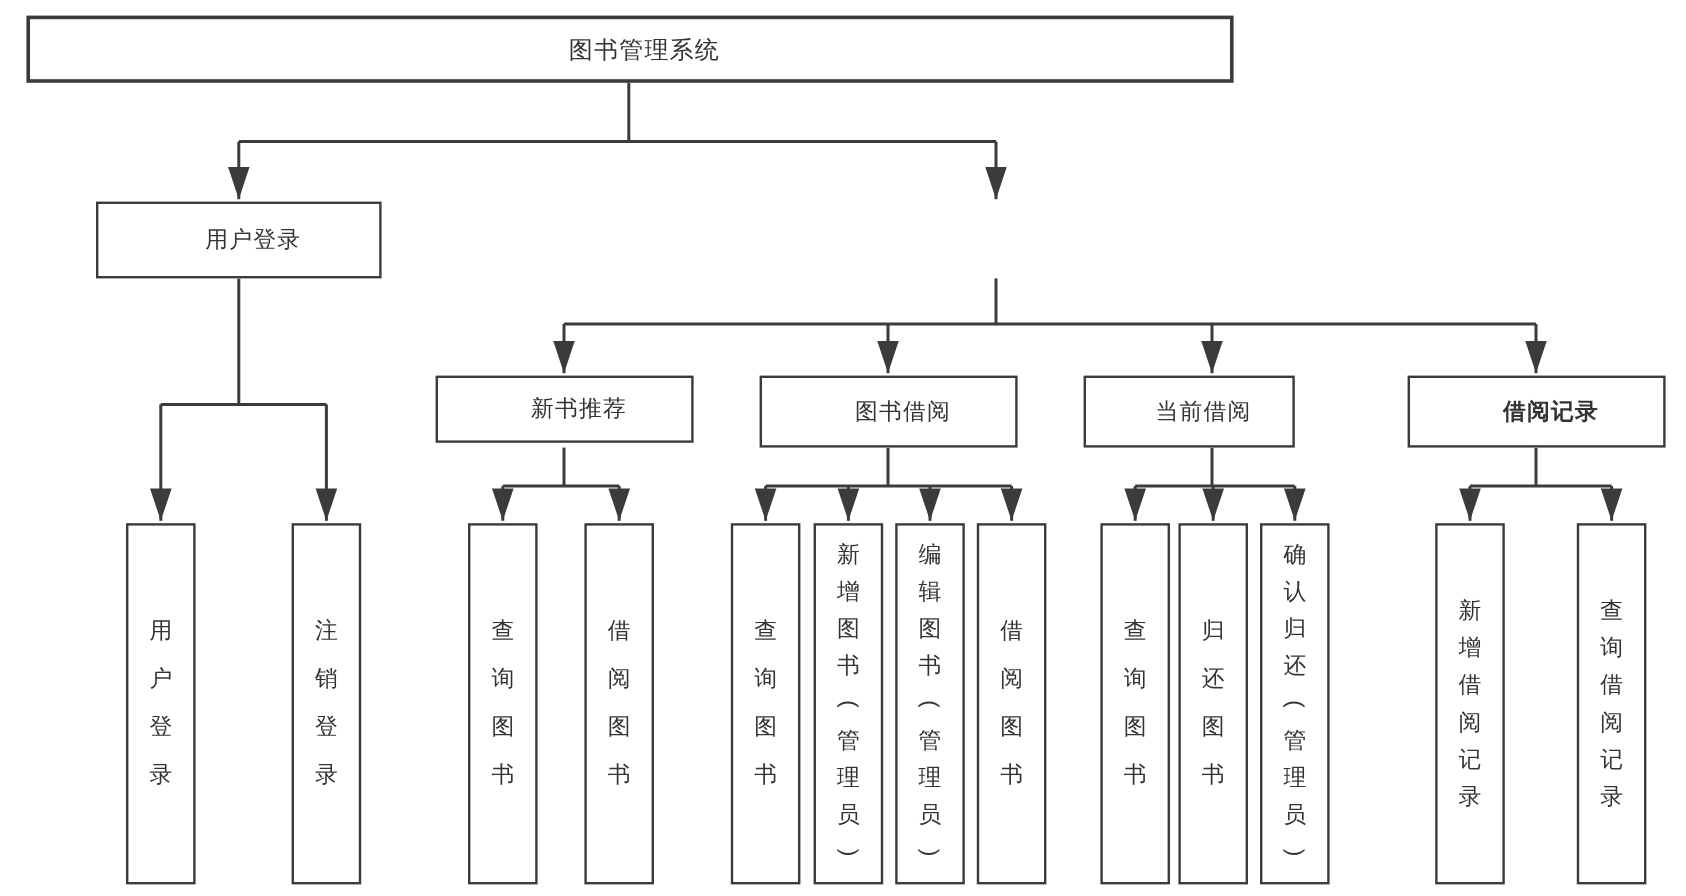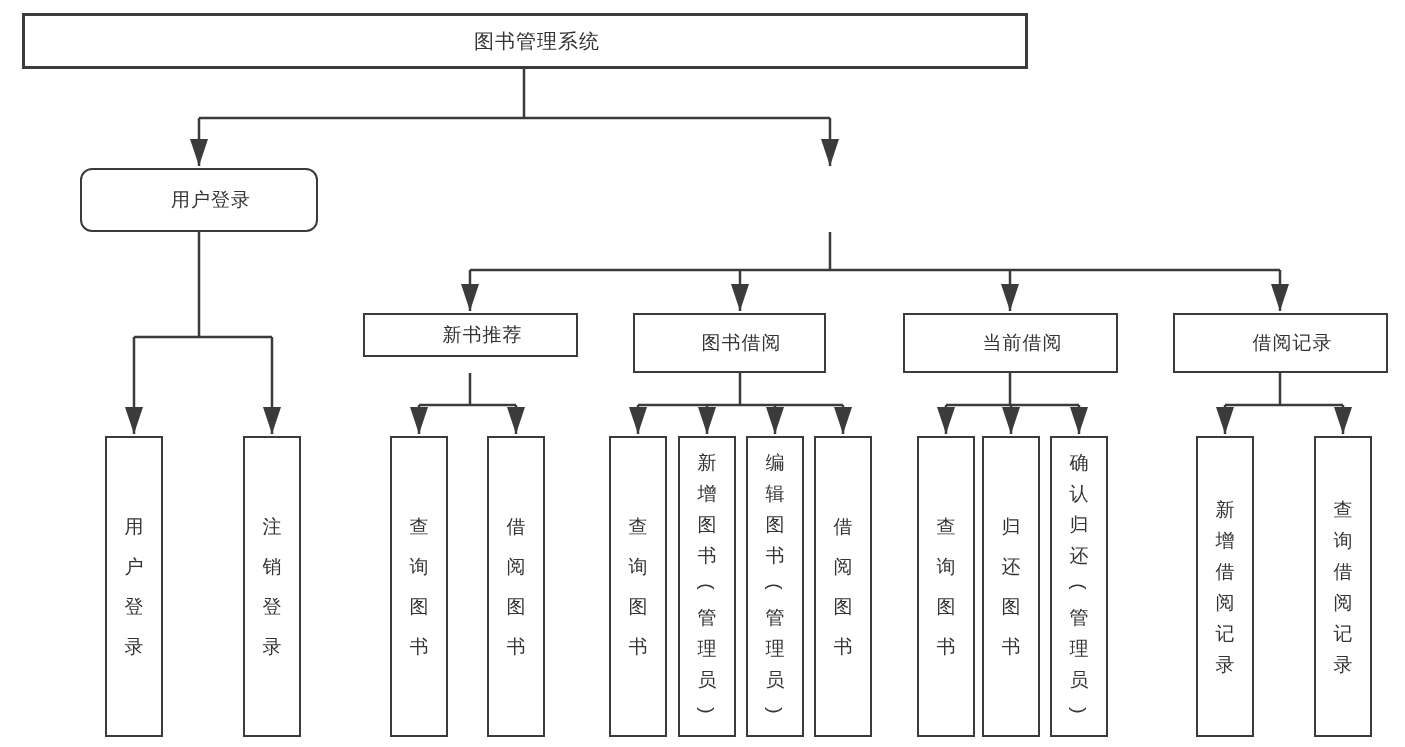--- a/index.html
+++ b/index.html
@@ -108,26 +108,26 @@
 
       <line x1="1280" y1="373" x2="1280" y2="405"></line>
       <line x1="1225" y1="405" x2="1343" y2="405"></line>
       <line x1="1225" y1="405" x2="1225" y2="434" marker-end="url(#arrow)"></line>
       <line x1="1343" y1="405" x2="1343" y2="434" marker-end="url(#arrow)"></line>
     </g>
   </svg>
 
   <div class="box root-box" style="left:22px; top:13px; width:1006px; height:56px;">图书管理系统</div>
 
-  <div class="box" style="left:80px; top:168px; width:238px; height:64px;border-radius:12px;">用户登录</div>
-
-  <div class="box" style="left:363px; top:313px; width:215px; height:44px;">新书推荐</div>
-  <div class="box" style="left:633px; top:313px; width:193px; height:60px;">图书借阅</div>
-  <div class="box" style="left:903px; top:313px; width:215px; height:60px;">当前借阅</div>
-  <div class="box" style="left:1173px; top:313px; width:215px; height:60px;">借阅记录</div>
+  <div class="box" style="left:80px; top:168px; width:238px; height:64px;">用户登录</div>
+
+  <div class="box" style="left:363px; top:313px; width:215px; height:56px;">新书推荐</div>
+  <div class="box" style="left:633px; top:313px; width:215px; height:60px;">图书借阅</div>
+  <div class="box" style="left:903px; top:313px; width:176px; height:60px;">当前借阅</div>
+  <div class="box" style="left:1173px; top:313px; width:215px; height:60px;font-weight:bold;">借阅记录</div>
 
   <div class="box vbox" style="left:105px; top:436px; width:58px; height:301px;">
       <div class="vchar">用</div>
       <div class="vchar">户</div>
       <div class="vchar">登</div>
       <div class="vchar">录</div>
     </div>
   <div class="box vbox" style="left:243px; top:436px; width:58px; height:301px;">
       <div class="vchar">注</div>
       <div class="vchar">销</div>

